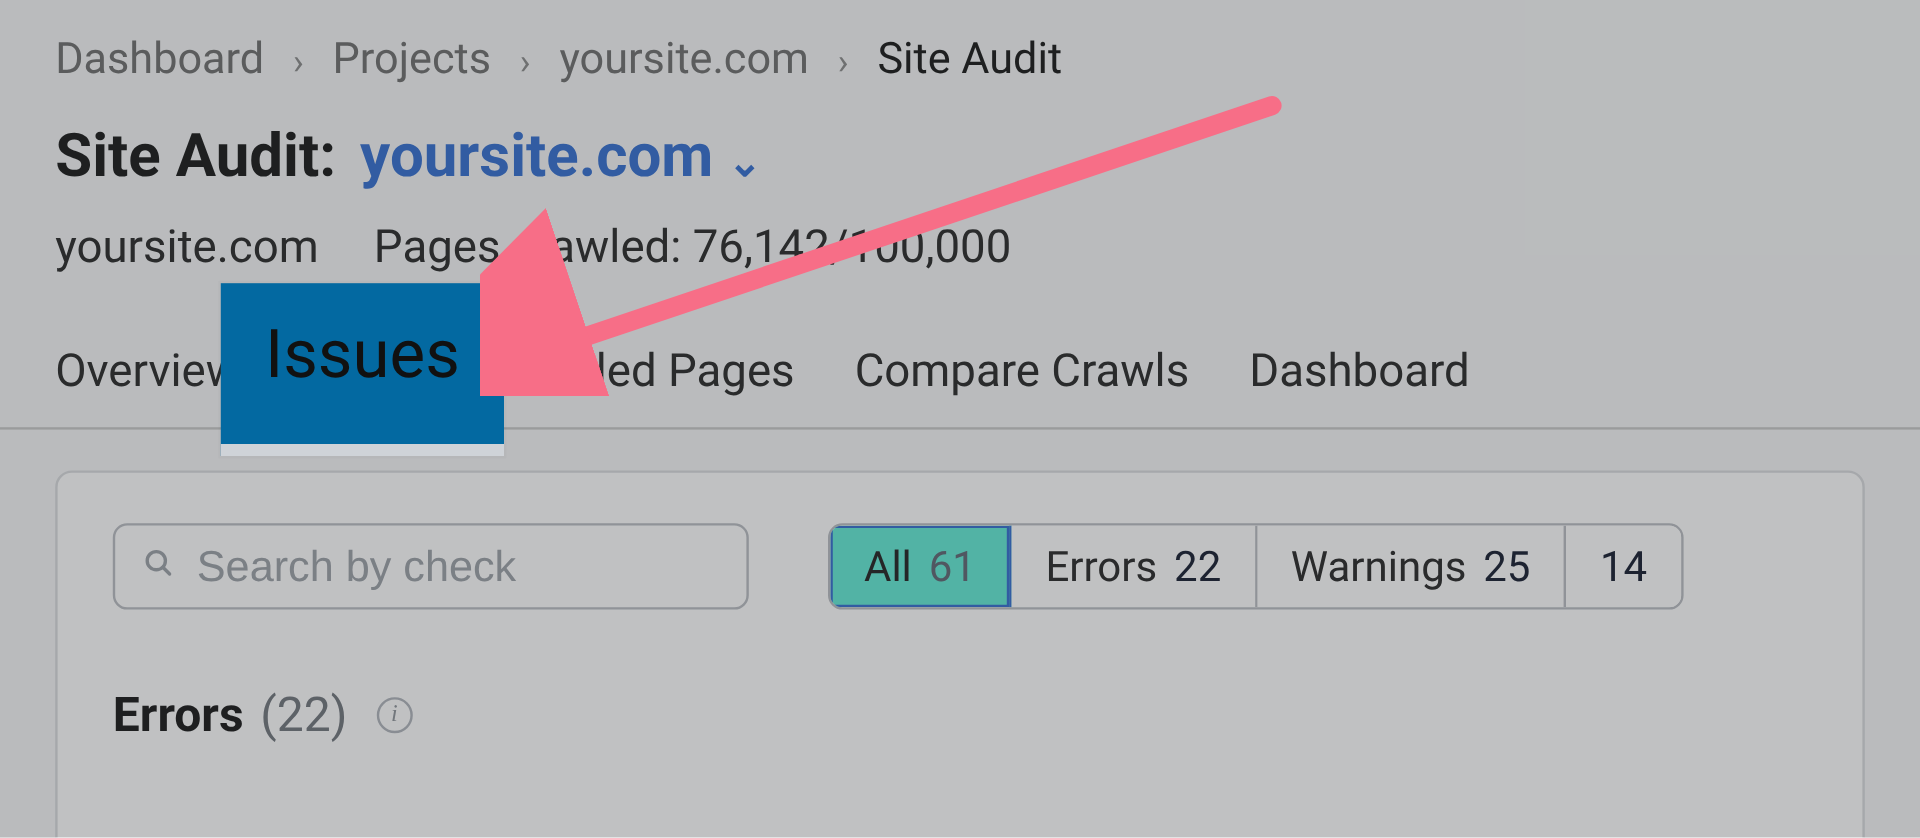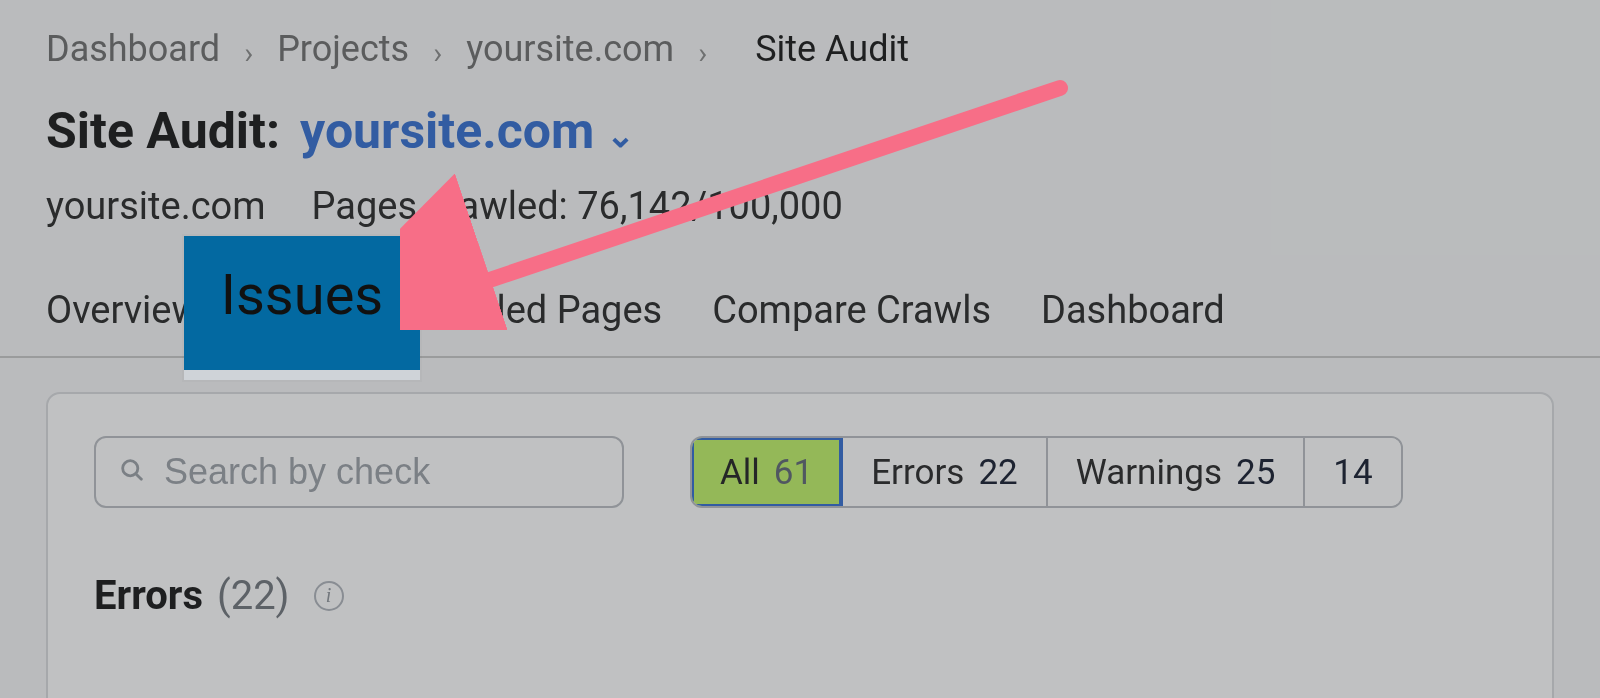--- a/index.html
+++ b/index.html
@@ -4,21 +4,21 @@
 <style>
   * { box-sizing: border-box; margin: 0; padding: 0; }
   html, body { width: 1600px; height: 698px; font-family: -apple-system, BlinkMacSystemFont, "Segoe UI", Roboto, Helvetica, Arial, sans-serif; }
   body { position: relative; overflow: hidden; }
 
   .page { position: absolute; inset: 0; background: #f6f7f8; }
 
   
   .breadcrumbs { display: flex; align-items: flex-end; gap: 24px; padding: 28px 46px 0 46px; font-size: 36px; color: #6b6b6b; }
   .crumb { cursor: pointer; }
-  .crumb.current { color: #111; margin-left: 24px; }
+  .crumb.current { color: #111; }
   .chev { color: #888; font-size: 30px; }
 
   
   .title-row { display: flex; align-items: baseline; gap: 20px; padding: 32px 46px 0 46px; }
   .title-label { font-size: 50px; font-weight: 700; color: #111; }
   .title-proj { font-size: 50px; font-weight: 700; color: #2f6bd0; display: inline-flex; align-items: center; gap: 12px; }
   .title-proj .dd { font-size: 34px; color: #2f6bd0; position: relative; top: 4px; }
 
   
   .meta-row { display: flex; align-items: baseline; gap: 46px; padding: 24px 46px 0 46px; font-size: 38px; color: #222; }
@@ -74,21 +74,21 @@
     display: flex; align-items: center; gap: 14px;
     padding: 0 28px;
     font-size: 35px;
     border-right: 2px solid #b8bcc1;
     cursor: pointer;
     background: #fff;
   }
   .seg .btn:last-child { border-right: none; }
   .seg .btn .lbl { color: #222; }
   .seg .btn .cnt { color: #0f172a; }
-  .seg .btn.active { background: #bef264; box-shadow: inset 0 0 0 2px #2f6bd0; border-right-color: #2f6bd0; }
+  .seg .btn.active { background: #5eead4; box-shadow: inset 0 0 0 2px #2f6bd0; border-right-color: #2f6bd0; }
   .seg .btn.active .lbl { color: #1b1b1b; }
   .seg .btn.active .cnt { color: #5b6470; }
 
   .errors-head { display: flex; align-items: center; gap: 14px; margin-top: 64px; font-size: 40px; }
   .errors-head .lbl { font-weight: 700; color: #111; }
   .errors-head .cnt { color: #6e737a; }
   .errors-head .info {
     display: inline-flex; width: 30px; height: 30px; border: 2px solid #aeb3ba; border-radius: 50%;
     align-items: center; justify-content: center; font-size: 20px; color: #8d9299; font-style: italic; font-family: Georgia, serif;
     margin-left: 10px;

